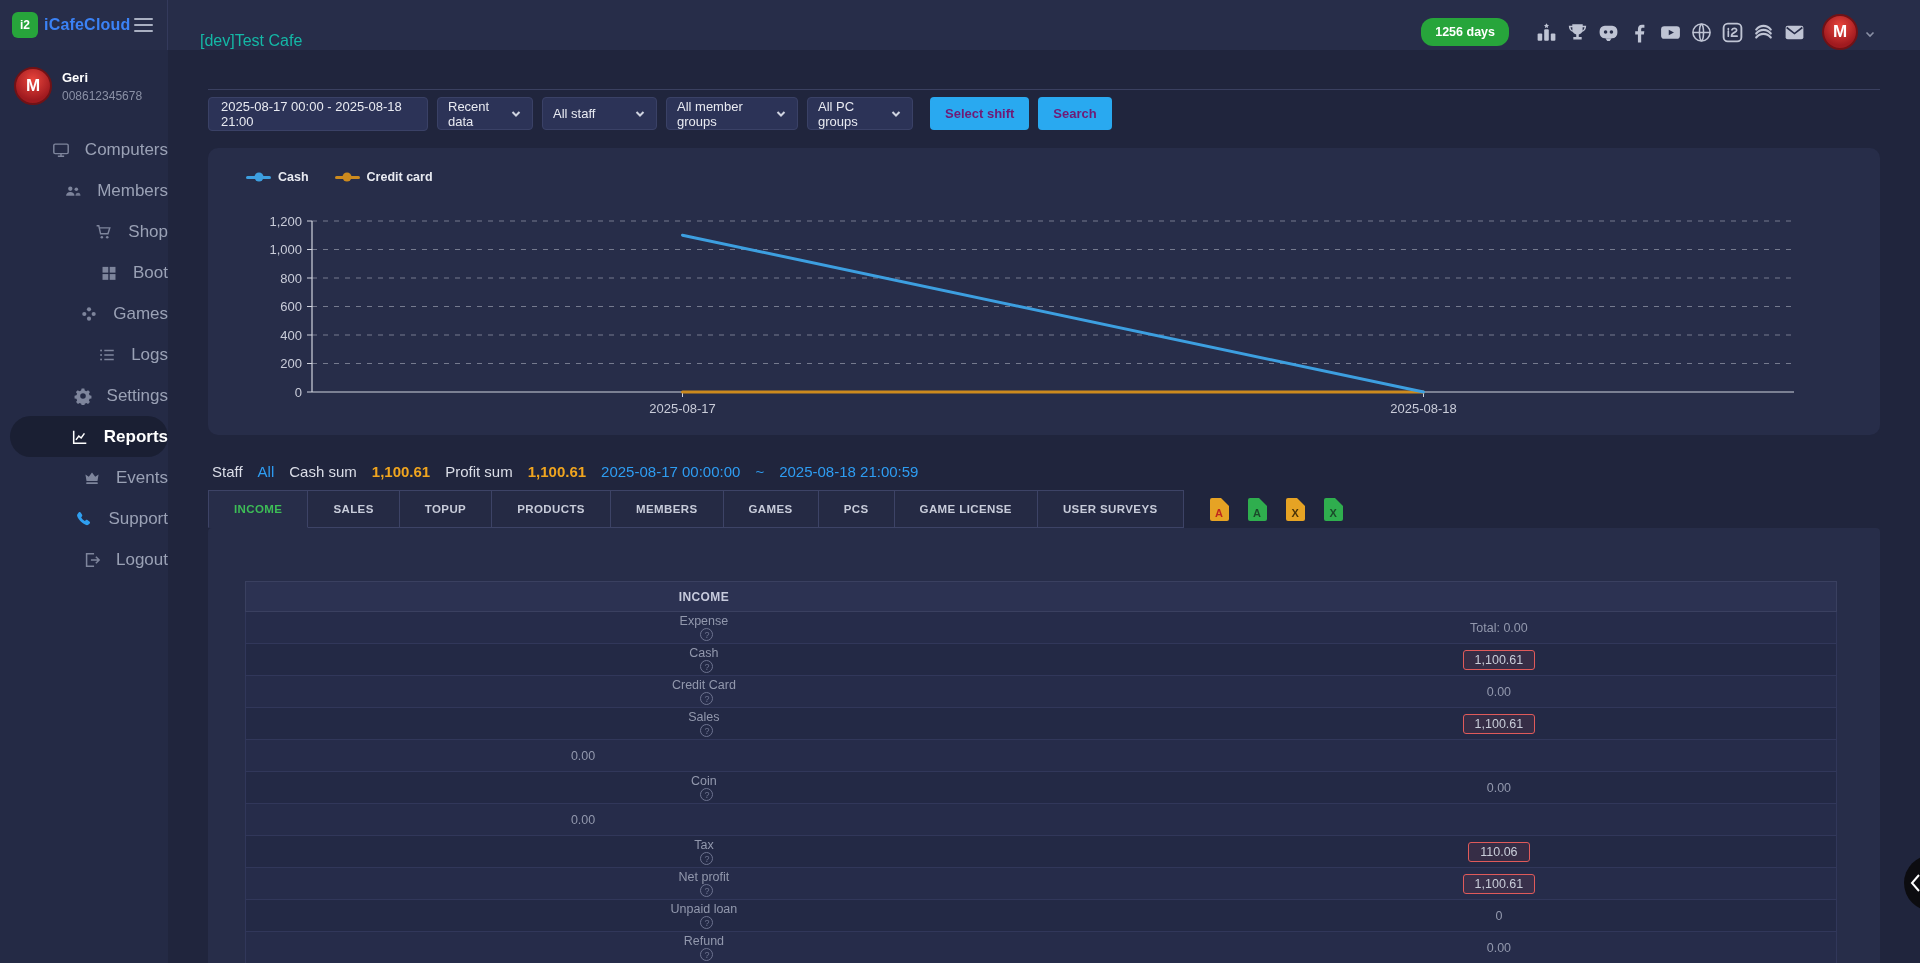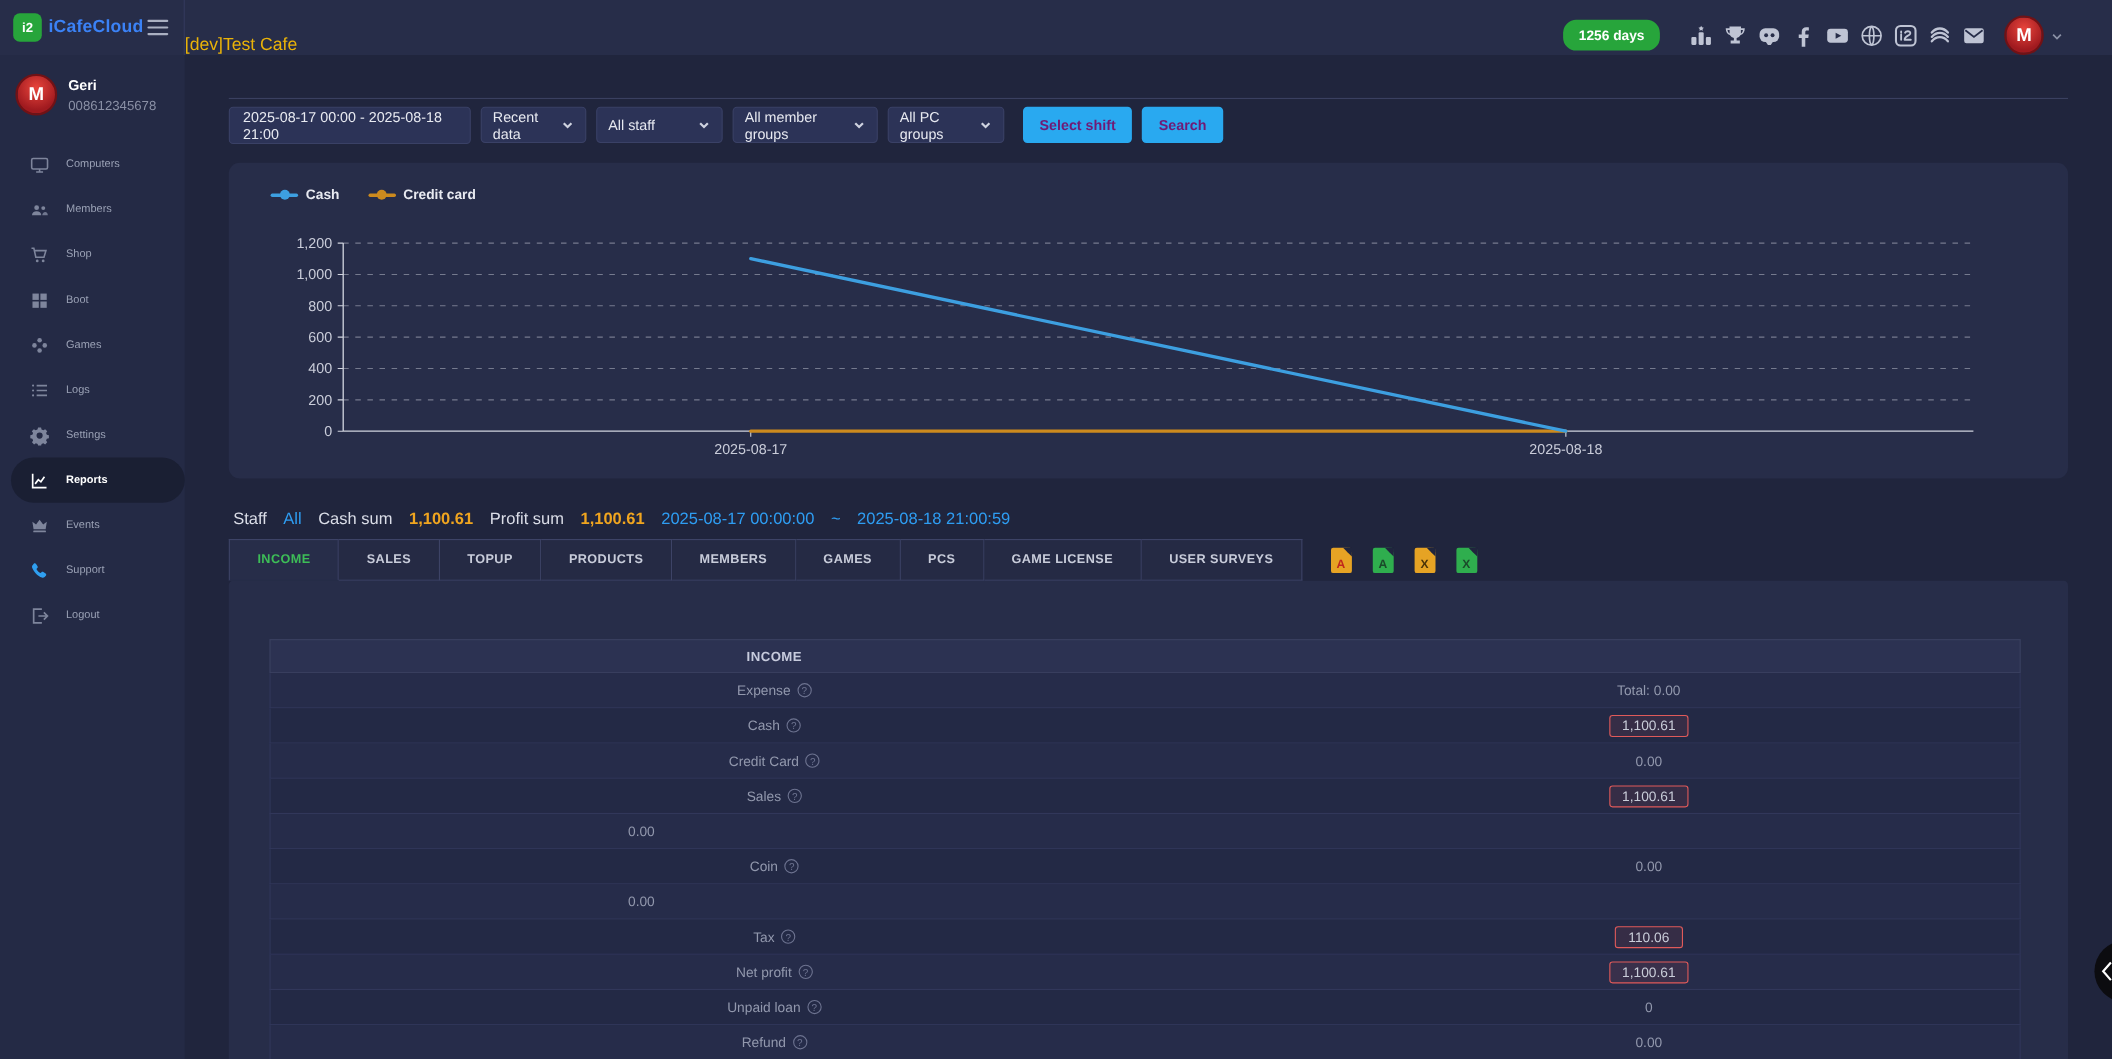--- a/index.html
+++ b/index.html
@@ -7,37 +7,37 @@
   body { position:relative; background:#20253d; font-family:"Liberation Sans",sans-serif; overflow:hidden; }
 
   
   .topbar { position:absolute; top:0; left:0; right:0; height:50px; background:#272d49; display:flex; align-items:flex-end; z-index:5; }
   .topbar-left { width:168px; height:100%; flex:0 0 168px; display:flex; align-items:center; justify-content:space-between; padding:0 14px 0 12px; border-right:1px solid #343a5c; }
   .brand { display:flex; align-items:center; gap:6px; }
   .brand-mark { width:26px; height:26px; border-radius:6px; background:#27a53b; color:#fff; font-weight:bold; font-size:12px; display:flex; align-items:center; justify-content:center; }
   .brand-name { color:#3b82f6; font-size:16px; font-weight:bold; letter-spacing:.2px; }
   .hamburger { display:flex; flex-direction:column; gap:4px; cursor:pointer; }
   .hamburger i { display:block; width:19px; height:2px; background:#aab0c2; border-radius:1px; }
-  .cafe-name { color:#eab308; font-size:16px; }
+  .cafe-name { margin-left:32px; color:#14b8a6; font-size:16px; }
   .topbar-right { margin-left:auto; display:flex; align-items:center; padding-right:44px; }
   .days-badge { background:#27a53b; color:#fff; font-size:12.5px; font-weight:bold; padding:7px 14px; border-radius:12px; margin-right:26px; cursor:pointer; }
   .tb-icons { display:flex; align-items:center; gap:8px; }
   .tb-icon { width:23px; height:23px; color:#bfc4d4; display:inline-flex; cursor:pointer; }
   .tb-icon svg { width:100%; height:100%; }
   .avatar { width:36px; height:36px; border-radius:50%; background:radial-gradient(circle at 50% 32%, #e8453c 0%, #a01a1f 70%); color:#fff; font-weight:bold; font-size:17px; display:flex; align-items:center; justify-content:center; border:2px solid #701216; margin-left:16px; cursor:pointer; }
   .caret { color:#8a90a5; margin-left:6px; width:12px; height:12px; cursor:pointer; }
 
   
   .sidebar { position:absolute; top:50px; left:0; width:168px; bottom:0; background:#242a45; z-index:4; }
   .user { display:flex; gap:10px; padding:17px 0 0 14px; align-items:center; }
   .user-avatar { width:38px; height:38px; border-radius:50%; background:radial-gradient(circle at 50% 32%, #e8453c 0%, #a01a1f 70%); color:#fff; font-weight:bold; font-size:17px; display:flex; align-items:center; justify-content:center; border:2px solid #701216; flex:0 0 38px; }
   .user-name { color:#fff; font-size:13px; font-weight:bold; }
   .user-phone { color:#8a90a5; font-size:12px; margin-top:4px; }
   .side-menu { margin-top:24px; }
-  .side-item { height:41px; display:flex; align-items:center; gap:15px; padding-left:27px; color:#9aa1b5; font-size:10px; cursor:pointer; }
+  .side-item { height:41px; display:flex; align-items:center; gap:15px; padding-left:27px; color:#9aa1b5; font-size:17px; cursor:pointer;justify-content:flex-end; }
   .side-item .s-icon { width:18px; height:18px; color:#7e859c; display:inline-flex; flex:0 0 18px; }
   .side-item .s-icon svg { width:100%; height:100%; }
   .side-item .s-icon.blue { color:#2f9ff0; }
   .side-item.active { background:#1a1f33; border-radius:22px; margin-left:10px; padding-left:17px; color:#fff; font-weight:bold; }
   .side-item.active .s-icon { color:#fff; }
 
   
   .main { position:absolute; left:168px; top:50px; right:0; bottom:0; background:#20253d; }
   .filter-divider { position:absolute; left:40px; right:40px; top:39px; border-top:1px solid #3a4060; }
   .filters { position:absolute; left:40px; top:47px; display:flex; height:33px; gap:9px; }
@@ -73,21 +73,21 @@
   
   .content-panel { position:absolute; left:40px; top:478px; width:1672px; height:500px; background:#272d49; border-radius:4px; }
   .table { position:absolute; left:37px; right:43px; top:53px; }
   .thead { display:flex; height:31px; background:#2c3252; border:1px solid #3a4060; }
   .thead .hcell { display:flex; align-items:center; justify-content:center; font-size:12px; font-weight:bold; color:#c7cbdd; letter-spacing:.4px; }
   .hcell.left, .tcell.left { width:57.6%; }
   .hcell.right, .tcell.right { width:42.4%; }
   .trow { display:flex; height:32px; border:1px solid #31375a; border-top:none; }
   .trow.odd { background:#262c4a; }
   .trow.even { background:#232945; }
-  .tcell { display:flex; align-items:center; justify-content:center; font-size:12.5px; color:#9298ad; }
+  .tcell { display:flex; align-items:center; justify-content:center; font-size:12.5px; color:#9298ad;flex-direction:column; }
   .q { width:13px; height:13px; border:1px solid #6d7390; border-radius:50%; color:#6d7390; font-size:9px; display:inline-flex; align-items:center; justify-content:center; margin-left:6px; cursor:pointer; }
   .q::before { content:"?"; }
   .amount.boxed { border:1px solid #e05a5a; background:rgba(224,90,90,.1); padding:2px 11px; border-radius:3px; color:#c9cdd9; }
 
   
   .drawer-toggle { position:absolute; right:-40px; top:855px; width:56px; height:56px; border-radius:50%; background:#0c0c10; display:flex; align-items:center; padding-left:5px; z-index:9; cursor:pointer; }
   .drawer-toggle svg { width:12px; height:20px; }
 </style>
 </head>
 <body>

